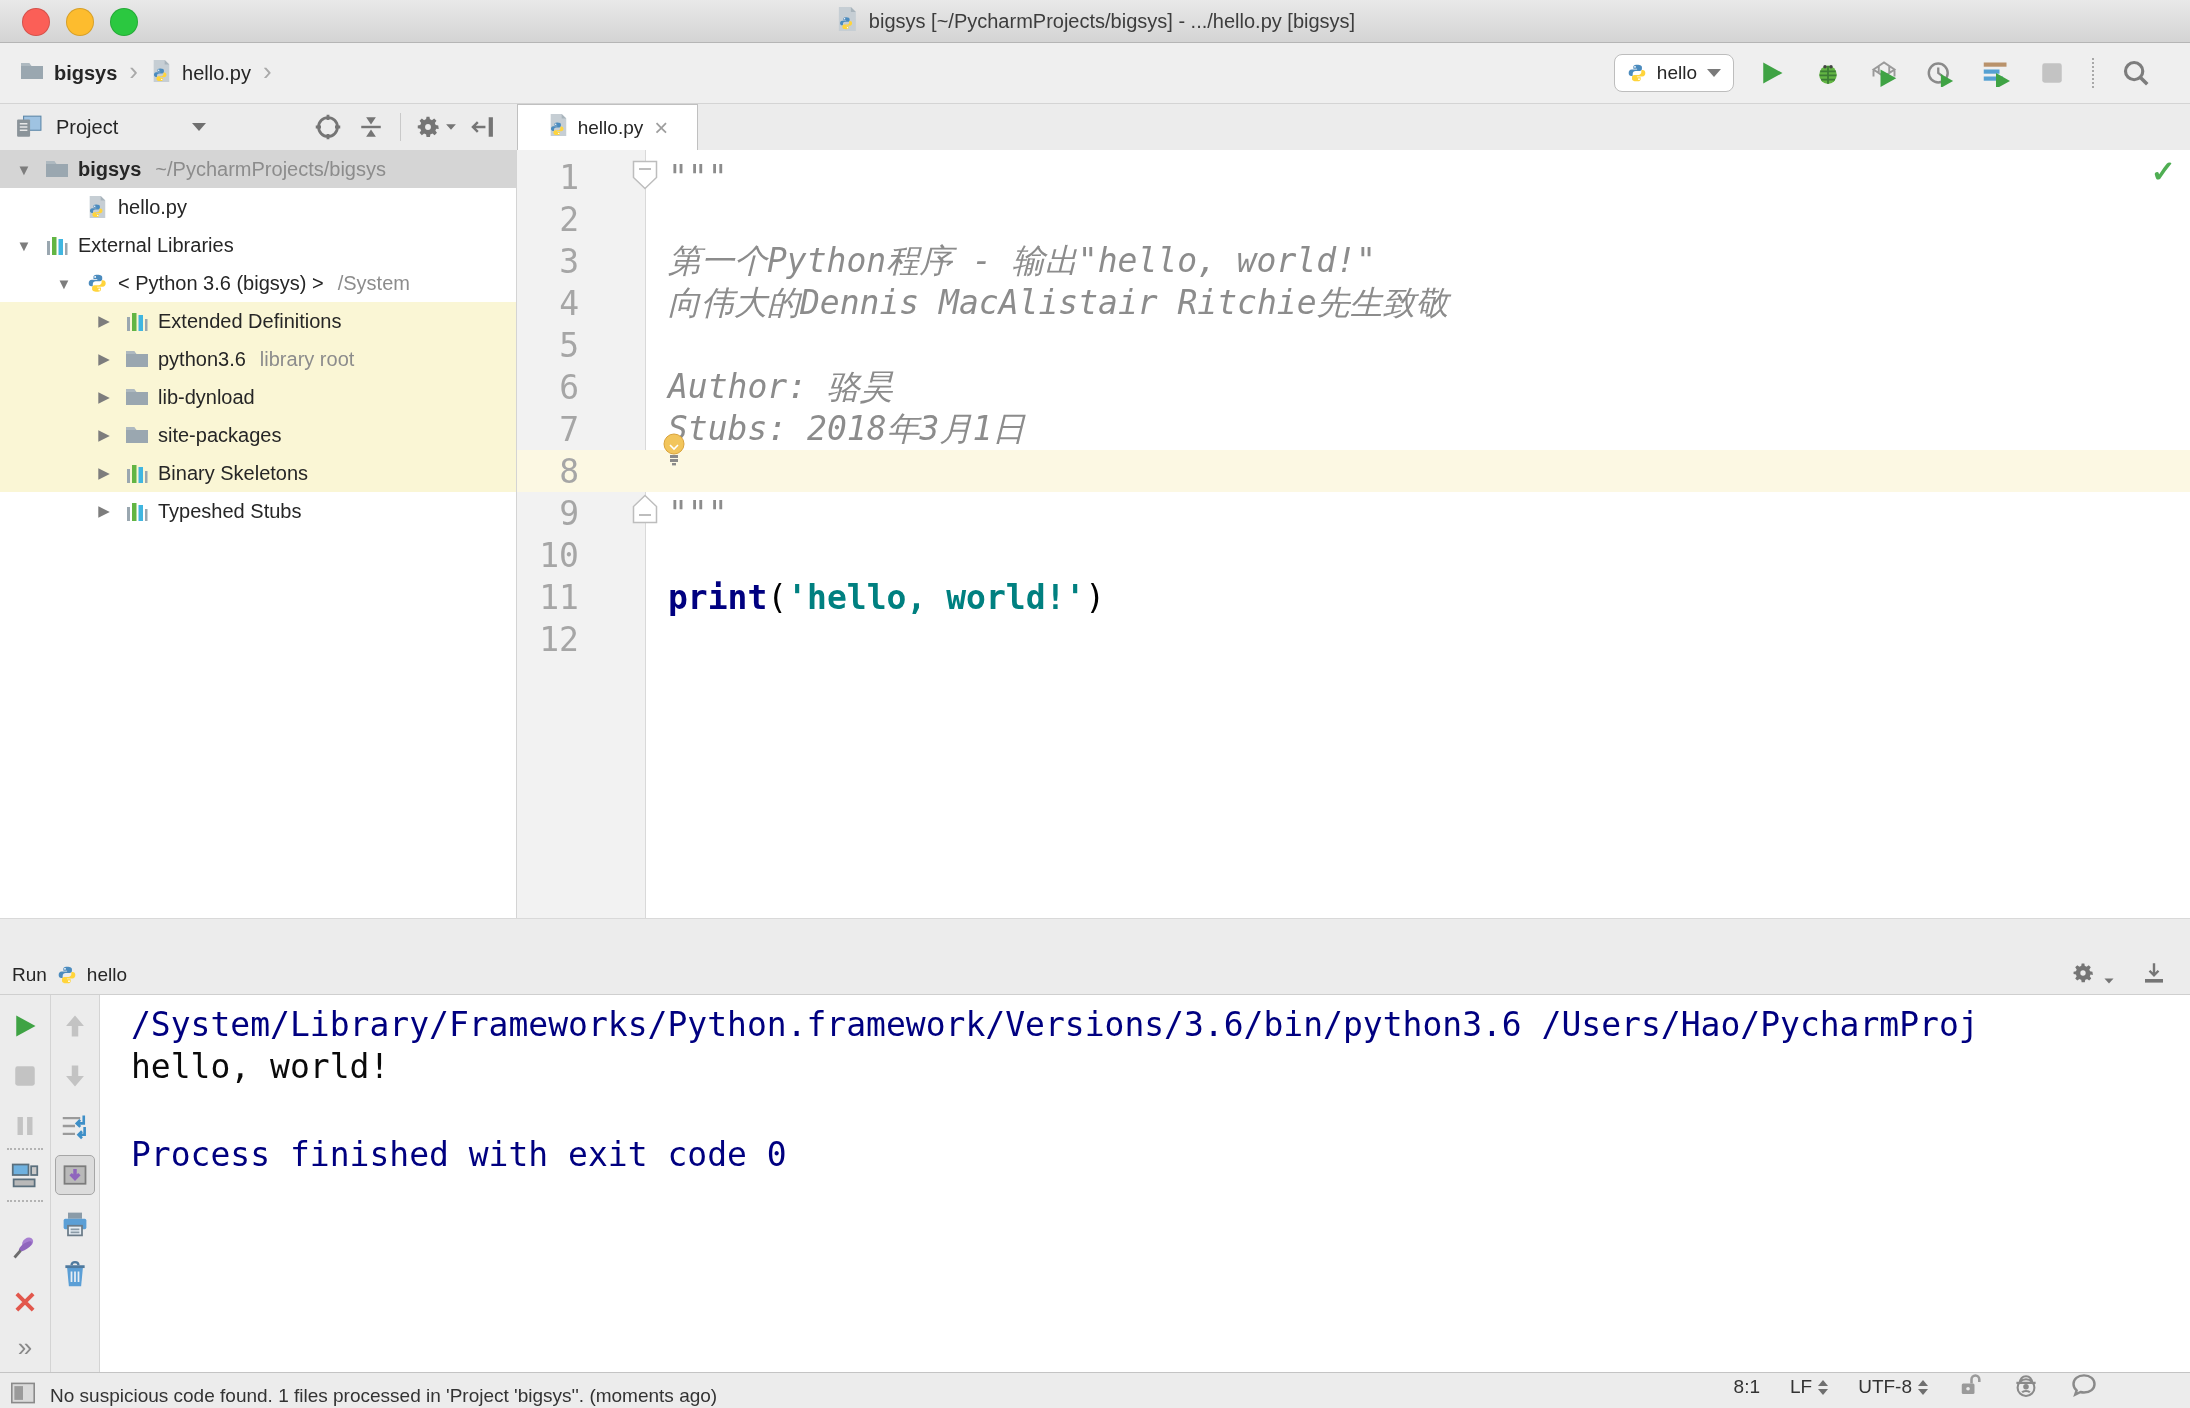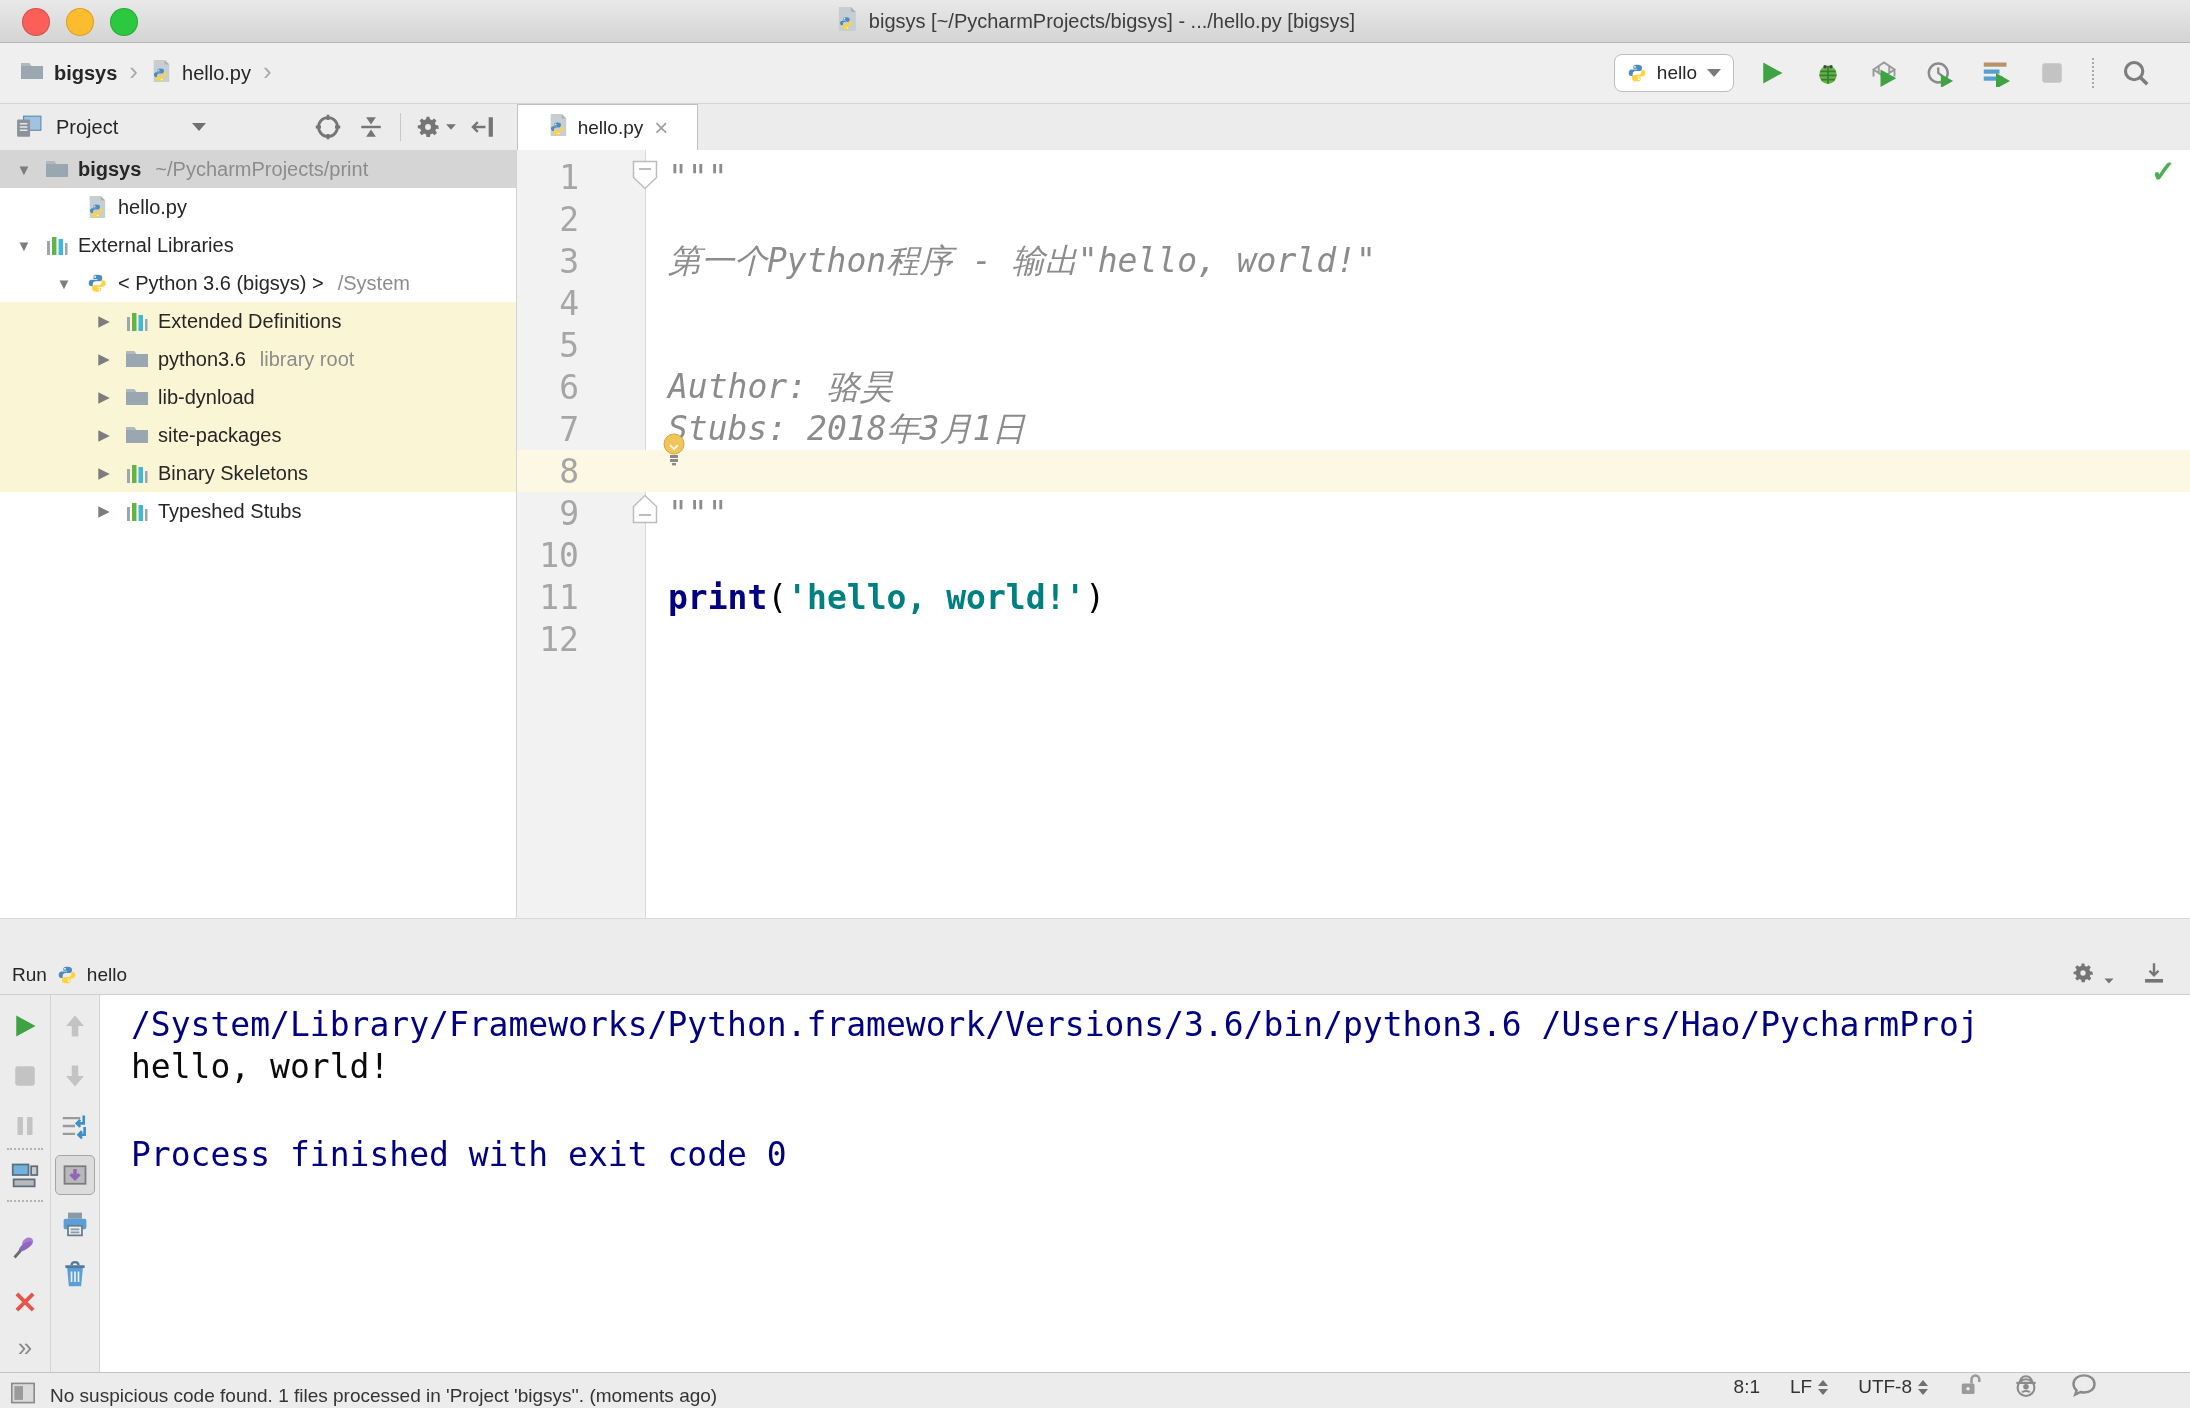--- a/index.html
+++ b/index.html
@@ -264,21 +264,21 @@
     <div id="tree">
         <div class="trow sel" style="padding-left: 12px;">
           <span class="tarrow">▼</span>
           <span class="ticon">
             <svg width="24" height="20" viewBox="0 0 24 20">
               <path fill="#9aa7b0" d="M1 2h8l2.4 3H23v13H1z"></path>
               <path fill="#aeb9c0" d="M1 2h8l2.4 3H1z"></path>
             </svg>
           </span>
           <span class="tlabel bold">bigsys</span>
-          <span class="tsuffix">~/PycharmProjects/print</span>
+          <span class="tsuffix">~/PycharmProjects/bigsys</span>
         </div>
         <div class="trow" style="padding-left: 52px;">
           <span class="tarrow"></span>
           <span class="ticon">
             <svg width="22" height="24" viewBox="0 0 24 26">
               <path fill="#c6ced4" d="M4 1h12l5 5v19H4z"></path>
               <path fill="#a8b4bc" d="M16 1l5 5h-5z"></path>
               <g transform="translate(3,9) scale(0.68)">
                 <path fill="#4b8bbe" d="M12 2c-3.9 0-4.4 1.6-4.4 2.9V7h4.5v.9H5.4C3.5 7.9 2 9.5 2 12c0 2.1 1.2 3.6 3.2 3.6h1.6v-2.4c0-2 1.6-3.5 3.5-3.5h5c1.5 0 2.6-1.2 2.6-2.7V4.9C18 3.6 16.5 2 12 2z"></path>
                 <circle cx="9.6" cy="4.6" r="1.1" fill="#fff"></circle>
@@ -396,20 +396,21 @@
         <div class="eline" style="top: 48px;">
           <span class="lnum">2</span>
           <span class="lcode"></span>
         </div>
         <div class="eline" style="top: 90px;">
           <span class="lnum">3</span>
           <span class="lcode"><span class="c-doc">第一个Python程序 - 输出"hello, world!"</span></span>
         </div>
         <div class="eline" style="top: 132px;">
           <span class="lnum">4</span>
+          <span class="lcode"><span class="c-doc">向伟大的Dennis MacAlistair Ritchie先生致敬</span></span>
         </div>
         <div class="eline" style="top: 174px;">
           <span class="lnum">5</span>
           <span class="lcode"></span>
         </div>
         <div class="eline" style="top: 216px;">
           <span class="lnum">6</span>
           <span class="lcode"><span class="c-doc">Author: 骆昊</span></span>
         </div>
         <div class="eline" style="top: 258px;">

